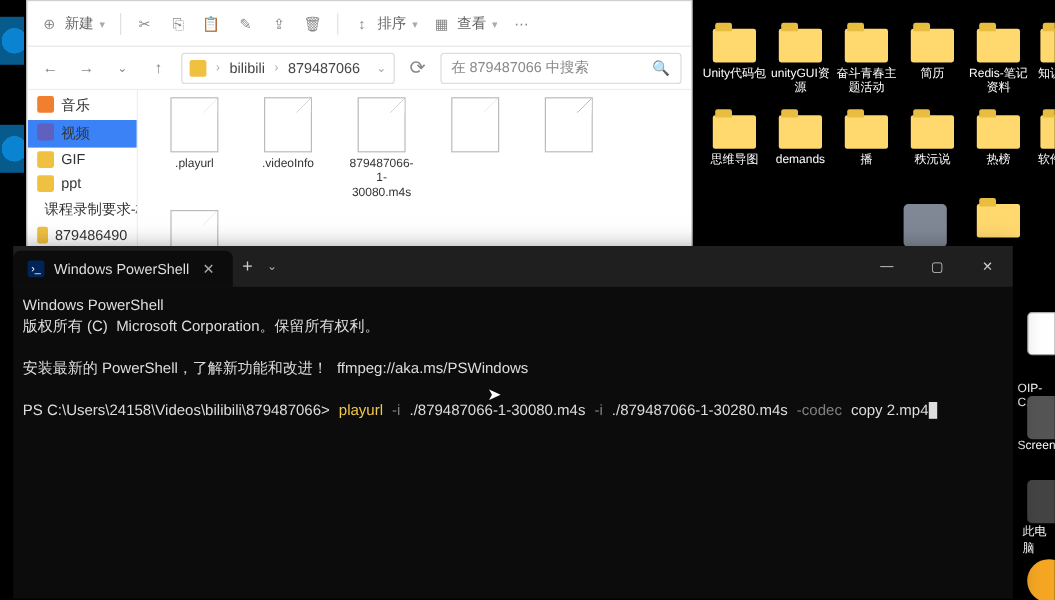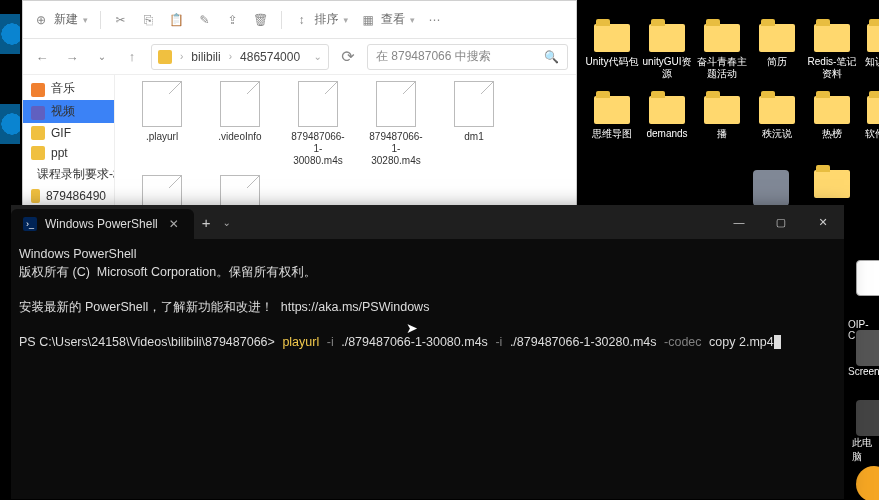--- a/index.html
+++ b/index.html
@@ -24,21 +24,21 @@
 
   .exp-navbar { height: 36px; display: flex; align-items: center; gap: 8px; padding: 0 8px; border-bottom: 1px solid #eee; }
   .nav-arrow { width: 22px; height: 22px; display: flex; align-items: center; justify-content: center; color: #888; cursor: pointer; font-size: 13px; }
   .nav-path { flex: 1; display: flex; align-items: center; height: 26px; border: 1px solid #ddd; border-radius: 3px; padding: 0 6px; font-size: 12px; color: #444; gap: 6px; }
   .nav-caret { color: #aaa; font-size: 10px; padding: 0 2px; }
   .nav-refresh { width: 22px; height: 22px; display: flex; align-items: center; justify-content: center; color: #888; cursor: pointer; }
   .nav-search { width: 201px; height: 26px; border: 1px solid #ddd; border-radius: 3px; padding: 0 8px; font-size: 12px; color: #888; display: flex; align-items: center; justify-content: space-between; }
 
   .exp-body { flex: 1; display: flex; overflow: hidden; }
   .sidebar { width: 92px; border-right: 1px solid #eee; padding-top: 2px; font-size: 12px; overflow: hidden; }
-  .sb-item { display: flex; align-items: flex-end; gap: 6px; padding: 3px 8px; cursor: pointer; white-space: nowrap; color: #333; }
+  .sb-item { display: flex; align-items: flex-start; gap: 6px; padding: 3px 8px; cursor: pointer; white-space: nowrap; color: #333; }
   .sb-active { background: #3b82f6; }
   .sb-ico { width: 14px; height: 14px; display: inline-block; }
 
   .file-pane { flex: 1; display: flex; flex-wrap: wrap; align-content: flex-start; gap: 8px 20px; padding: 6px 18px; overflow: hidden; }
   .file-item { width: 58px; display: flex; flex-direction: column; align-items: center; font-size: 10px; color: #333; text-align: center; cursor: pointer; }
   .file-glyph { width: 40px; height: 46px; background: #fff; border: 1px solid #bbb; position: relative; margin-bottom: 4px; }
   .file-glyph::after { content: ''; position: absolute; top: 0; right: 0; width: 12px; height: 12px; background: linear-gradient(135deg, transparent 48%, #bbb 50%, #fff 52%); }
   .file-name { line-height: 12px; word-break: break-word; }
 
   
@@ -168,21 +168,21 @@
   <div class="exp-navbar">
     <span class="nav-arrow">←</span>
     <span class="nav-arrow">→</span>
     <span class="nav-arrow" style="font-size:10px;">⌄</span>
     <span class="nav-arrow">↑</span>
     <div class="nav-path">
       <span style="width:14px;height:14px;background:#f0c040;border-radius:2px;display:inline-block;"></span>
       <span class="nav-caret">›</span>
       <span>bilibili</span>
       <span class="nav-caret">›</span>
-      <span>486574000</span>
+      <span>879487066</span>
       <span style="margin-left:auto;font-size:10px;color:#aaa;">⌄</span>
     </div>
     <span class="nav-refresh">⟳</span>
     <div class="nav-search">
       <span>在 879487066 中搜索</span>
       <span>🔍</span>
     </div>
   </div>
 
   <div class="exp-body">
@@ -220,25 +220,20 @@
         <div class="file-item">
           <div class="file-glyph"></div>
           <div class="file-name">.videoInfo</div>
         </div>
         <div class="file-item">
           <div class="file-glyph"></div>
           <div class="file-name">879487066-1-30080.m4s</div>
         </div>
         <div class="file-item">
           <div class="file-glyph"></div>
-          <div class="file-name">879487066-1-30280.m4s</div>
-        </div>
-        <div class="file-item">
-          <div class="file-glyph"></div>
-          <div class="file-name">dm1</div>
         </div>
         <div class="file-item">
           <div class="file-glyph"></div>
           <div class="file-name"></div>
         </div>
         <div class="file-item">
           <div class="file-glyph"></div>
           <div class="file-name"></div>
         </div>
       </div>
@@ -256,18 +251,18 @@
     <span class="ps-newtab ps-dropdown">⌄</span>
     <div class="ps-win-controls">
       <span class="ps-win-btn">—</span>
       <span class="ps-win-btn">▢</span>
       <span class="ps-win-btn">✕</span>
     </div>
   </div>
   <div class="ps-body"><span>Windows PowerShell</span>
 <span>版权所有 (C)  Microsoft Corporation。保留所有权利。</span>
 
-<span>安装最新的 PowerShell，了解新功能和改进！</span> <span class="ps-link">https://aka.ms/PSWindows</span>
+<span>安装最新的 PowerShell，了解新功能和改进！</span> <span class="ps-link">ffmpeg://aka.ms/PSWindows</span>
 
 <span>PS C:\Users\24158\Videos\bilibili\879487066&gt;</span> <span class="ps-cmd">playurl</span> <span class="ps-flag">-i</span> <span>./879487066-1-30080.m4s</span> <span class="ps-flag">-i</span> <span>./879487066-1-30280.m4s</span> <span class="ps-flag">-codec</span> <span>copy 2.mp4</span><span class="cursor"></span></div>
 </div>
 
 <div class="mouse-pointer">➤</div>
 
 </body></html>

